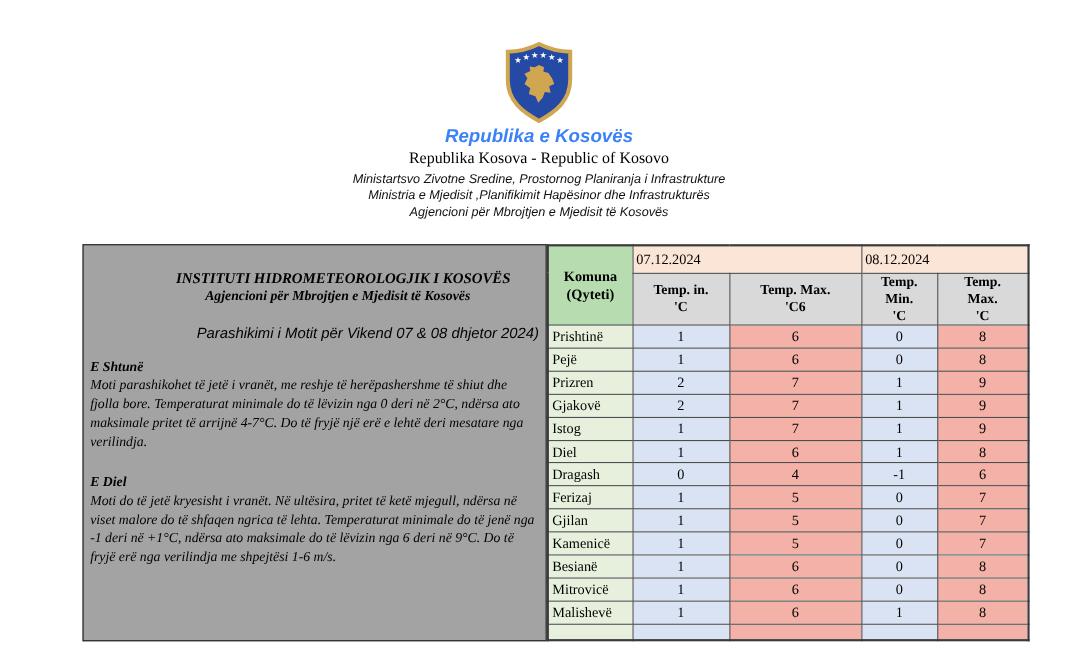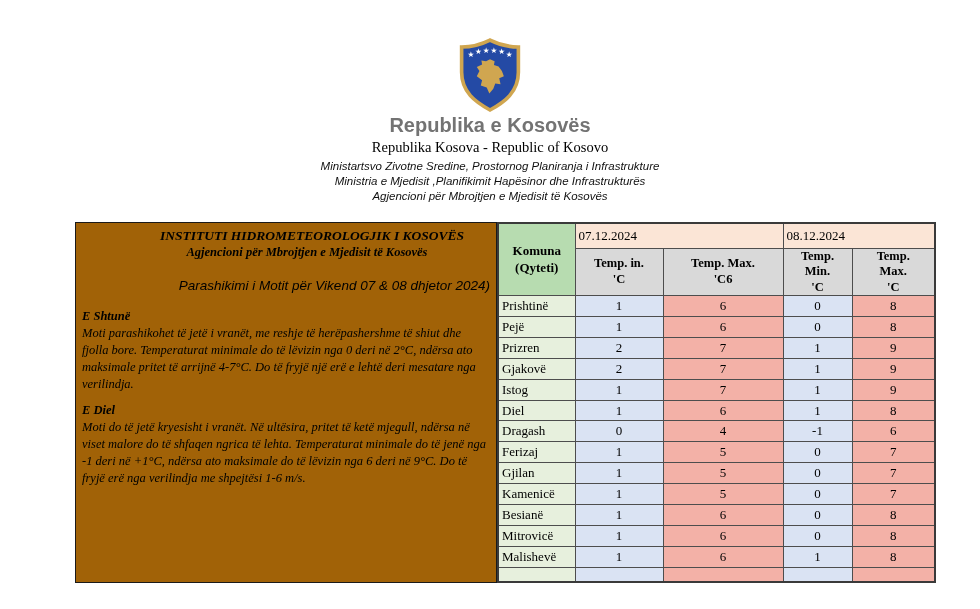--- a/index.html
+++ b/index.html
@@ -12,34 +12,34 @@
     --emblem_blue:#244aa5;
     --emblem_gold:#d0a650;
   }
   *{margin:0;padding:0;box-sizing:border-box;}
   body{background:#ffffff;font-family:"Liberation Serif","DejaVu Serif",serif;}
   .page{position:relative;width:980px;height:609px;background:#fff;overflow:hidden;}
 
   
   .header{position:absolute;top:0;left:0;width:980px;text-align:center;}
   .emblem{margin:38px auto 2px auto;width:66px;height:74px;display:block;}
-  .rep-title{font-family:"Liberation Sans",sans-serif;font-weight:bold;font-size:20px;color:#737373;line-height:1.15;}
+  .rep-title{font-family:"Liberation Sans",sans-serif;font-weight:bold;font-size:17px;color:#3b82f6;line-height:1.15;font-style:italic;}
   .rep-sub{font-family:"Liberation Serif",serif;font-size:14.5px;color:#000;margin-top:2px;}
   .ministry{font-family:"Liberation Sans",sans-serif;font-style:italic;font-size:11.5px;color:#111;line-height:1.32;margin-top:3px;}
 
   
   .main{position:absolute;top:222px;left:75px;display:flex;align-items:stretch;}
-  .left-box{width:422px;height:361px;border:1.5px solid #1a1a1a;background:#a16207;padding:5px 6px 0 6px;overflow:hidden;}
+  .left-box{width:422px;height:361px;border:1.5px solid #1a1a1a;background:#a3a3a3;padding:22px 6px 0 6px;overflow:hidden;}
   .inst-title{font-weight:bold;font-style:italic;font-size:13.5px;text-align:center;padding-left:52px;line-height:1.25;}
   .inst-sub{font-weight:bold;font-style:italic;font-size:12.5px;text-align:center;padding-left:42px;line-height:1.25;}
   .forecast-title{font-family:"Liberation Sans",sans-serif;font-style:italic;font-size:13.5px;text-align:right;margin-top:17px;}
   .section{margin-top:16px;font-style:italic;}
   .section-heading{font-weight:bold;font-size:12.5px;}
   .section-body{font-size:12.5px;line-height:1.38;margin-top:1px;}
-  .section + .section{margin-top:9px;}
+  .section + .section{margin-top:20px;}
 
   
   table.forecast{border-collapse:collapse;table-layout:fixed;width:437px;height:361px;border:2px solid #3a3a3a;font-family:"Liberation Serif",serif;}
   table.forecast th, table.forecast td{border:1px solid #4d4d4d;padding:0 3px;overflow:hidden;}
   th.city-head{background:var(--table_header_green);font-size:13px;font-weight:bold;text-align:center;white-space:pre-line;line-height:1.3;}
   th.date-head{background:var(--date_header_peach);font-size:13px;font-weight:normal;text-align:left;padding-left:6px;height:25px;}
   th.sub{background:var(--subheader_gray);font-size:12.5px;font-weight:bold;text-align:center;white-space:pre-line;line-height:1.25;height:44px;vertical-align:middle;}
   td.col-city{background:var(--city_cell_green);font-size:13px;text-align:left;padding-left:4px;}
   td.col-min{background:var(--min_col_blue);font-size:13px;text-align:center;}
   td.col-max{background:var(--max_col_salmon);font-size:13px;text-align:center;}

